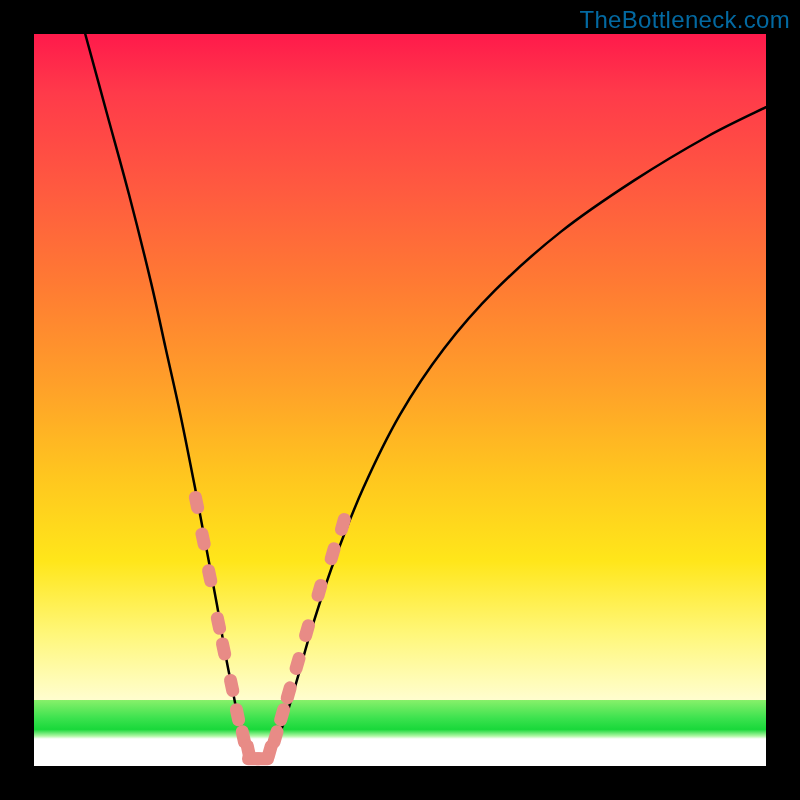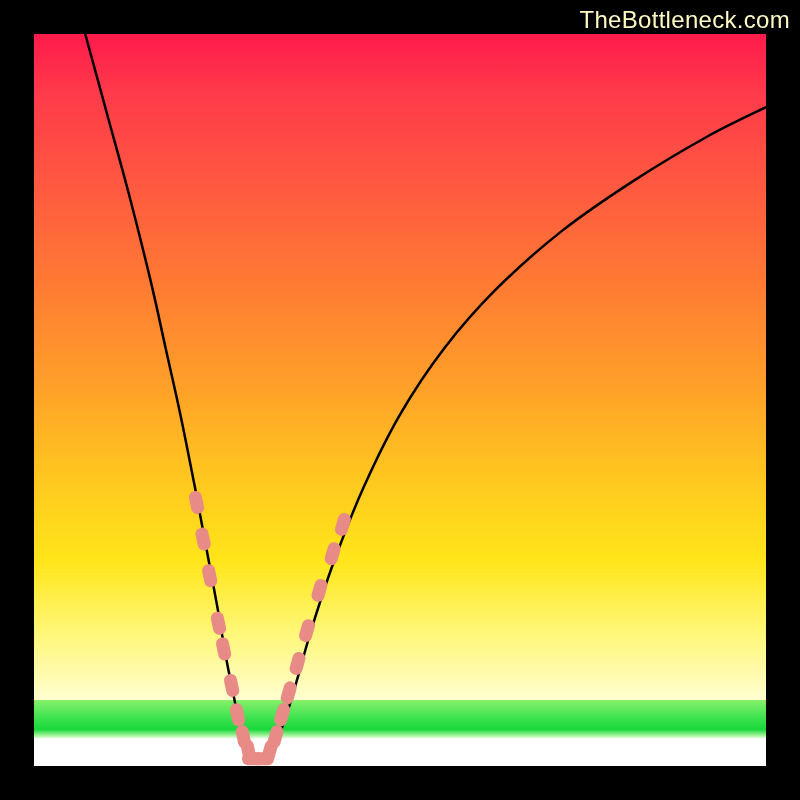--- a/index.html
+++ b/index.html
@@ -41,21 +41,21 @@
       #19d83a 95%,
       #aef7a4 95.9%,
       #ffffff 96.3%,
       #ffffff 100%
     );
   }
   .watermark {
     position: absolute;
     top: 6px;
     right: 10px;
-    color: #fef9c3;
+    color: #0369a1;
     font-size: 24px;
     font-weight: 500;
     letter-spacing: 0.3px;
     user-select: none;
     text-align: right;
   }
   svg.curves {
     position: absolute;
     left: 0;
     top: 0;

